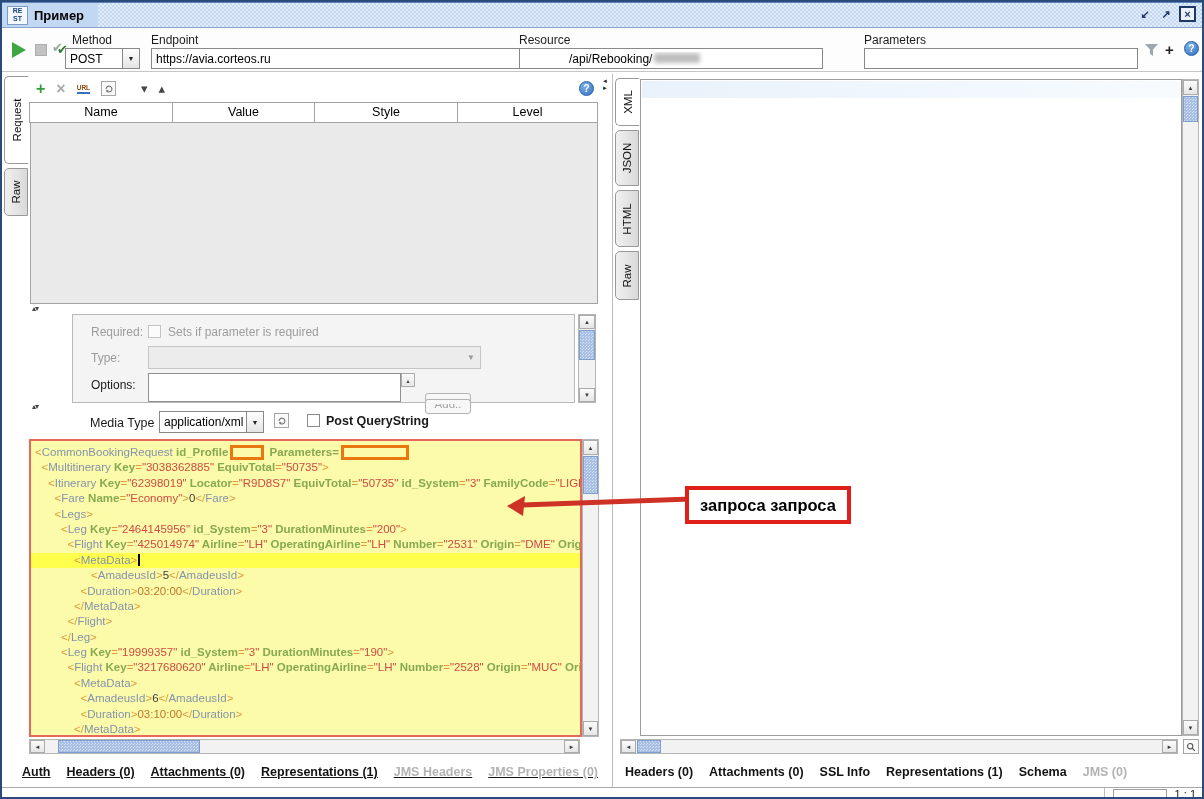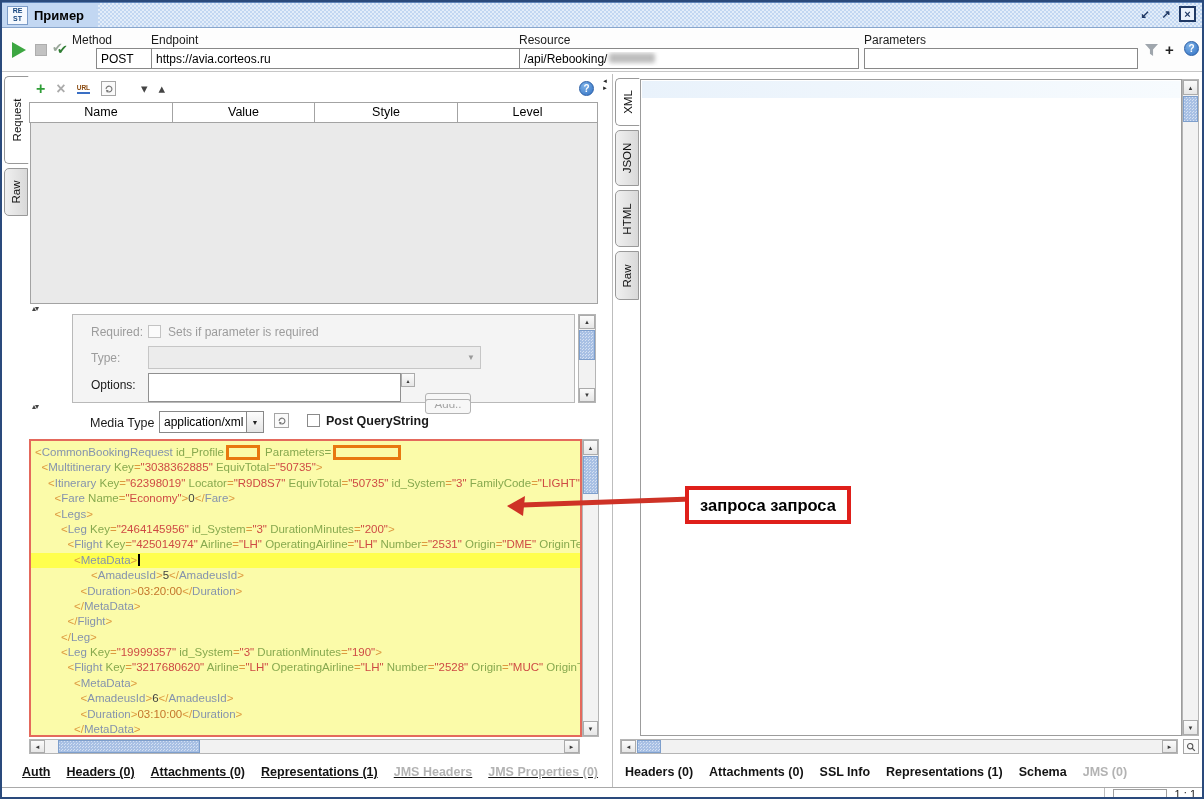--- a/index.html
+++ b/index.html
@@ -69,21 +69,21 @@
   .sb-v,.sb-h{background:#F2F2F2;border:1px solid #B5B5B5;}
   .sb-btn{position:absolute;background:linear-gradient(#FBFBFB,#E6E6E6);border:1px solid #ABABAB;color:#3A3A3A;font-size:6px;
     display:flex;align-items:center;justify-content:center;}
   .sb-thumb{position:absolute;background-color:var(--thumb);border:1px solid var(--thumb_border);
     background-image:linear-gradient(45deg,rgba(255,255,255,.5) 25%,transparent 25%,transparent 75%,rgba(255,255,255,.5) 75%);background-size:3px 3px;}
   
   .xml-editor{background:var(--editor_bg);border:2px solid var(--xml_frame);overflow:hidden;padding-top:4px;
     font-size:11.5px;line-height:15.4px;cursor:text;}
   .xml-line{white-space:nowrap;height:15.4px;}
   .xml-line.hl{background:var(--editor_line);}
-  .tok-punct{color:var(--xml_punct);} .tok-tag{color:var(--xml_tag);} .tok-attr{color:var(--xml_attr);}
+  .tok-punct{color:var(--xml_punct);} .tok-tag{color:var(--xml_tag);} .tok-attr{color:var(--xml_attr);font-weight:bold;}
   .tok-val{color:var(--xml_val);} .tok-text{color:var(--xml_text);} .tok-time{color:var(--xml_time);}
   .tok-redact{display:inline-block;height:15px;border:3px solid var(--redact);vertical-align:-4px;margin:0 2px;}
   .tok-caret{display:inline-block;width:1.5px;height:12px;background:#000;vertical-align:-2px;margin-left:1px;}
   
   .btabs{display:flex;gap:16px;align-items:center;font-size:12.5px;font-weight:bold;color:#141414;}
   .btab.disabled{color:#B3B3B3;}
   
   .ann-box{border:4px solid var(--annotation);background:#fff;display:flex;align-items:center;justify-content:center;
     font-size:16.5px;font-weight:bold;color:#000;z-index:60;}
   
@@ -116,33 +116,33 @@
     <span class="win-glyph">↗</span>
     <span class="win-glyph win-close">×</span>
   </div>
 
   <div class="abs toolbar">
     <span class="abs play" style="left:10px;top:13px;"></span>
     <span class="abs stop" style="left:33px;top:15px;"></span>
     <span class="abs dbl-check" style="left:55px;top:13px;">✔</span>
 
     <span class="fld-label" style="left:70px;">Method</span>
-    <div class="fld" style="left:63px;width:75px;margin-left:31px;">
+    <div class="fld" style="left:63px;width:75px;">
       <span class="txt">POST</span>
       <span class="combo-btn">▼</span>
     </div>
 
     <span class="fld-label" style="left:149px;">Endpoint</span>
     <div class="fld" style="left:149px;width:392px;">
       <span class="txt">https://avia.corteos.ru</span>
       <span class="combo-btn">▼</span>
     </div>
 
     <span class="fld-label" style="left:517px;">Resource</span>
-    <div class="fld" style="left:517px;width:340px;">
+    <div class="fld" style="left:517px;width:304px;padding-left:45px;">
       <span class="txt"><span>/api/Rebooking/</span><span class="blur-redact"></span></span>
     </div>
 
     <span class="fld-label" style="left:862px;">Parameters</span>
     <div class="fld" style="left:862px;width:274px;">
       <span class="txt"></span>
     </div>
 
     <span class="abs funnel" style="left:1143px;top:15px;"></span>
     <span class="abs plus-black" style="left:1163px;top:13px;">+</span>

